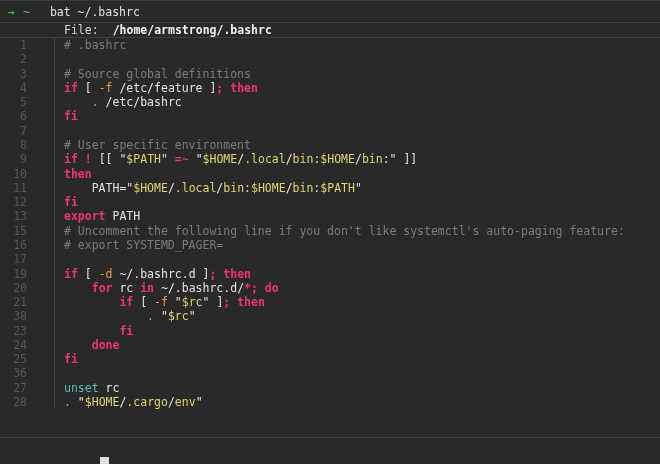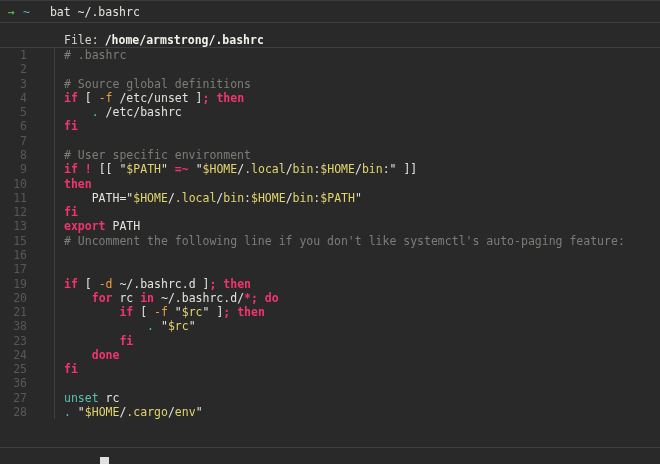--- a/index.html
+++ b/index.html
@@ -36,37 +36,37 @@
     align-items: center;
     white-space: pre;
   }
   .prompt-arrow { color: var(--arrow); margin-left: 8px; font-weight: bold; }
   .prompt-dir   { color: var(--dir); margin-left: 8px; }
   .prompt-cmd   { color: var(--fg); margin-left: 20px; }
 
   .bat-header {
     border-top: 1px solid var(--sep);
     border-bottom: 1px solid var(--sep);
-    height: 26px;
+    height: 16px;
     display: flex;
-    align-items: flex-end;
+    align-items: flex-start;
   }
   .gutter-blank {
     width: 55px;
     flex: none;
     border-right: 1px solid var(--sep);
   }
   .header-text {
     display: flex;
     align-items: center;
     padding-left: 9px;
     white-space: pre;
   }
   .header-label { color: var(--headerlabel); }
-  .header-path  { color: var(--headerpath); font-weight: bold; margin-left: 6px; }
+  .header-path  { color: var(--headerpath); font-weight: bold; margin-left: 14px; }
 
   .code-area {
     height: 400px;
     border-bottom: 1px solid var(--sep);
     overflow: hidden;
   }
   .code-row {
     height: 14.285px;
     line-height: 14.285px;
     display: flex;
@@ -112,32 +112,32 @@
   <div class="header-text">
     <span class="header-label">File:</span>
     <span class="header-path">/home/armstrong/.bashrc</span>
   </div>
 </div>
 
 <div class="code-area" id="code-lines">
     <div class="code-row"><span class="ln">1</span><span class="code-text"><span class="tok-c"># .bashrc</span></span></div>
     <div class="code-row"><span class="ln">2</span><span class="code-text"></span></div>
     <div class="code-row"><span class="ln">3</span><span class="code-text"><span class="tok-c"># Source global definitions</span></span></div>
-    <div class="code-row"><span class="ln">4</span><span class="code-text"><span class="tok-k">if</span><span class="tok-w"> [ </span><span class="tok-o">-f</span><span class="tok-w"> /etc/unset ]</span><span class="tok-k">;</span><span class="tok-w"> </span><span class="tok-k">then</span></span></div>
+    <div class="code-row"><span class="ln">4</span><span class="code-text"><span class="tok-k">if</span><span class="tok-w"> [ </span><span class="tok-o">-f</span><span class="tok-w"> /etc/feature ]</span><span class="tok-k">;</span><span class="tok-w"> </span><span class="tok-k">then</span></span></div>
     <div class="code-row"><span class="ln">5</span><span class="code-text"><span class="tok-w">    </span><span class="tok-b">.</span><span class="tok-w"> /etc/bashrc</span></span></div>
     <div class="code-row"><span class="ln">6</span><span class="code-text"><span class="tok-k">fi</span></span></div>
     <div class="code-row"><span class="ln">7</span><span class="code-text"></span></div>
     <div class="code-row"><span class="ln">8</span><span class="code-text"><span class="tok-c"># User specific environment</span></span></div>
     <div class="code-row"><span class="ln">9</span><span class="code-text"><span class="tok-k">if</span><span class="tok-w"> </span><span class="tok-k">!</span><span class="tok-w"> [[ "</span><span class="tok-s">$PATH</span><span class="tok-w">" </span><span class="tok-k">=~</span><span class="tok-w"> "</span><span class="tok-s">$HOME</span><span class="tok-w">/</span><span class="tok-s">.local</span><span class="tok-w">/</span><span class="tok-s">bin</span><span class="tok-w">:</span><span class="tok-s">$HOME</span><span class="tok-w">/</span><span class="tok-s">bin</span><span class="tok-w">:" ]]</span></span></div>
     <div class="code-row"><span class="ln">10</span><span class="code-text"><span class="tok-k">then</span></span></div>
     <div class="code-row"><span class="ln">11</span><span class="code-text"><span class="tok-w">    PATH="</span><span class="tok-s">$HOME</span><span class="tok-w">/</span><span class="tok-s">.local</span><span class="tok-w">/</span><span class="tok-s">bin</span><span class="tok-w">:</span><span class="tok-s">$HOME</span><span class="tok-w">/</span><span class="tok-s">bin</span><span class="tok-w">:</span><span class="tok-s">$PATH</span><span class="tok-w">"</span></span></div>
     <div class="code-row"><span class="ln">12</span><span class="code-text"><span class="tok-k">fi</span></span></div>
     <div class="code-row"><span class="ln">13</span><span class="code-text"><span class="tok-k">export</span><span class="tok-w"> PATH</span></span></div>
     <div class="code-row"><span class="ln">15</span><span class="code-text"><span class="tok-c"># Uncomment the following line if you don't like systemctl's auto-paging feature:</span></span></div>
-    <div class="code-row"><span class="ln">16</span></div>
+    <div class="code-row"><span class="ln">16</span><span class="code-text"><span class="tok-c"># export SYSTEMD_PAGER=</span></span></div>
     <div class="code-row"><span class="ln">17</span><span class="code-text"></span></div>
     <div class="code-row"><span class="ln">19</span><span class="code-text"><span class="tok-k">if</span><span class="tok-w"> [ </span><span class="tok-o">-d</span><span class="tok-w"> ~/.bashrc.d ]</span><span class="tok-k">;</span><span class="tok-w"> </span><span class="tok-k">then</span></span></div>
     <div class="code-row"><span class="ln">20</span><span class="code-text"><span class="tok-w">    </span><span class="tok-k">for</span><span class="tok-w"> rc </span><span class="tok-k">in</span><span class="tok-w"> ~/.bashrc.d/</span><span class="tok-k">*;</span><span class="tok-w"> </span><span class="tok-k">do</span></span></div>
     <div class="code-row"><span class="ln">21</span><span class="code-text"><span class="tok-w">        </span><span class="tok-k">if</span><span class="tok-w"> [ </span><span class="tok-o">-f</span><span class="tok-w"> "</span><span class="tok-s">$rc</span><span class="tok-w">" ]</span><span class="tok-k">;</span><span class="tok-w"> </span><span class="tok-k">then</span></span></div>
     <div class="code-row"><span class="ln">38</span><span class="code-text"><span class="tok-w">            </span><span class="tok-b">.</span><span class="tok-w"> "</span><span class="tok-s">$rc</span><span class="tok-w">"</span></span></div>
     <div class="code-row"><span class="ln">23</span><span class="code-text"><span class="tok-w">        </span><span class="tok-k">fi</span></span></div>
     <div class="code-row"><span class="ln">24</span><span class="code-text"><span class="tok-w">    </span><span class="tok-k">done</span></span></div>
     <div class="code-row"><span class="ln">25</span><span class="code-text"><span class="tok-k">fi</span></span></div>
     <div class="code-row"><span class="ln">36</span><span class="code-text"></span></div>
     <div class="code-row"><span class="ln">27</span><span class="code-text"><span class="tok-b">unset</span><span class="tok-w"> rc</span></span></div>

